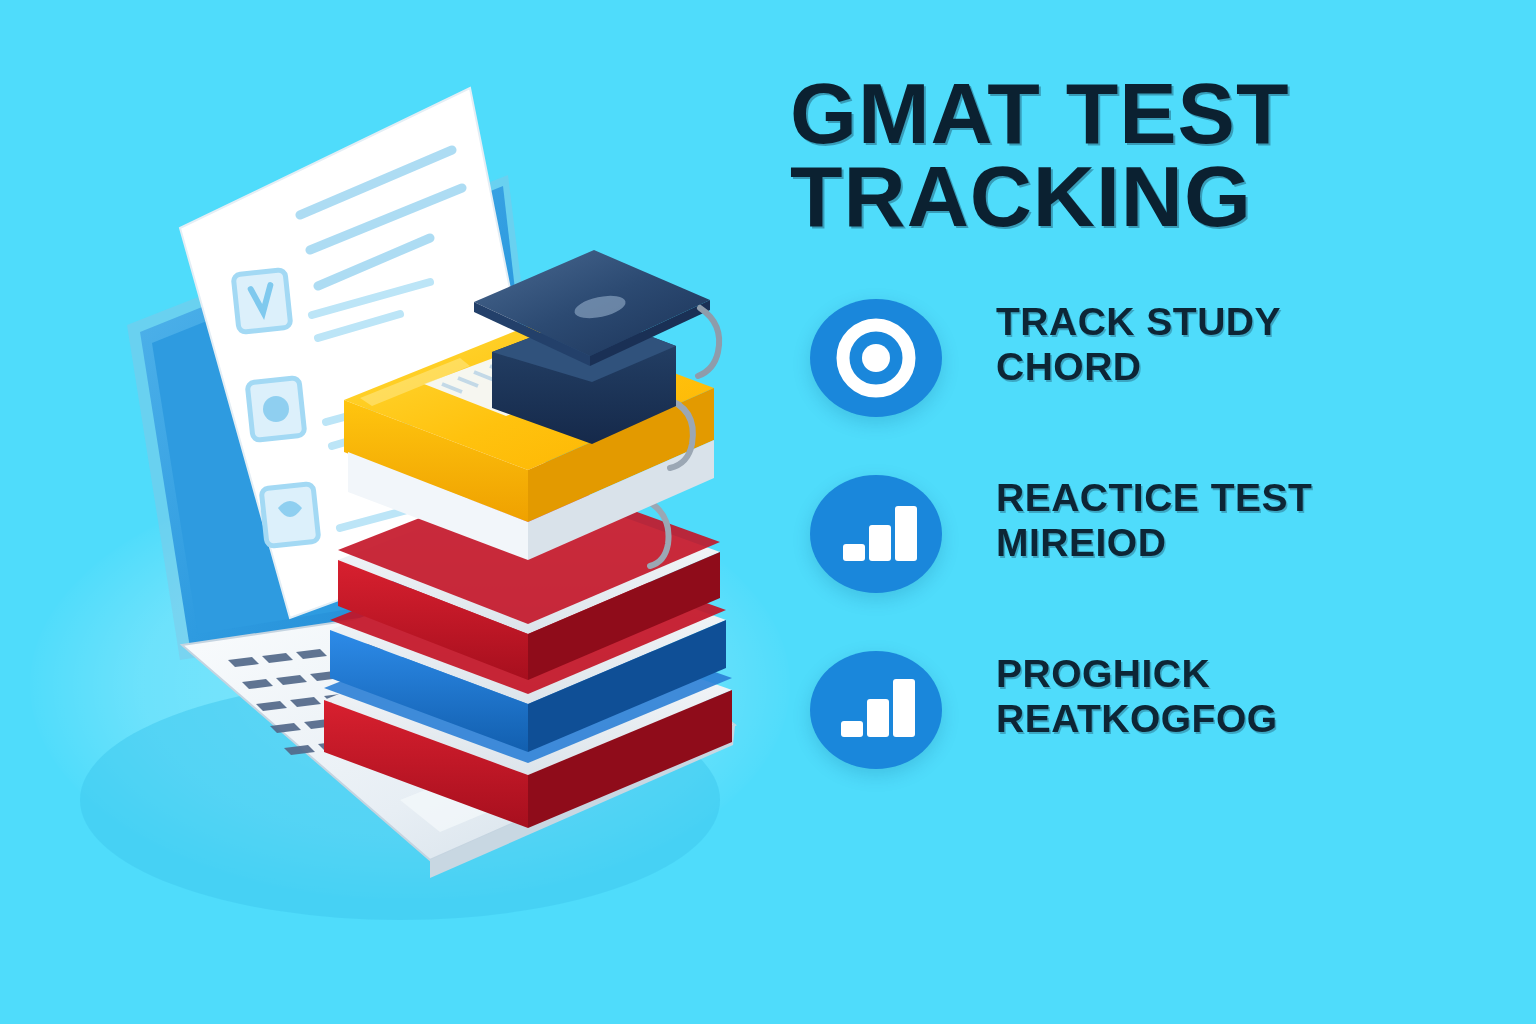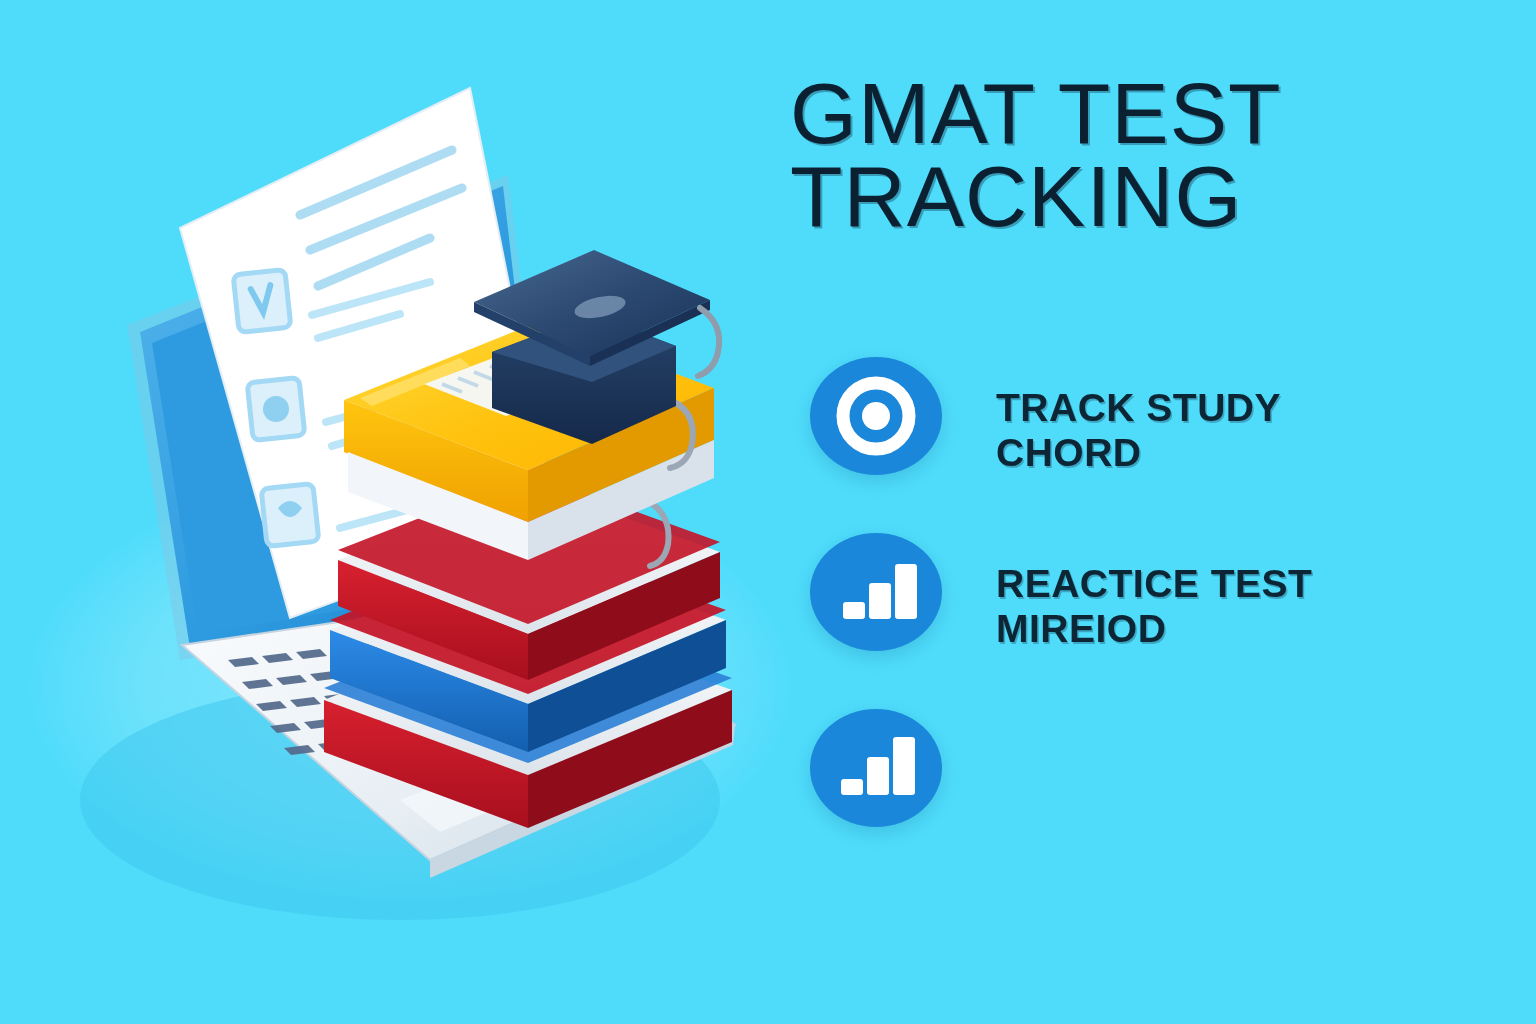--- a/index.html
+++ b/index.html
@@ -32,34 +32,34 @@
   .illo svg { display:block; }
 
   
   .right {
     position:absolute;
     left:786px; top:72px;
     width:700px; height:960px;
   }
   .title {
     color:#0B2131;
-    font-weight:normal;
+    font-weight:bold;
     font-size:86px;
     line-height:.96;
     letter-spacing:1px;
     text-transform:uppercase;
     text-shadow: 2px 2px 0 rgba(12,40,62,.35);
     padding-left:4px;
     white-space:pre-line;
   }
 
   .features { margin-top:62px; }
   .feature {
     display:flex;
-    align-items:flex-end;
+    align-items:flex-start;
     height:176px;
   }
   .f-icon {
     flex:0 0 auto;
     width:132px; height:118px;
     position:relative;
     margin-right:54px;
     margin-left:24px;
   }
   .f-icon .circ {
@@ -323,17 +323,19 @@
 
       <div class="feature">
         <div class="f-icon">
           <div class="circ" style="background: rgb(26, 135, 219);"></div>
           <svg width="132" height="118" viewBox="0 0 132 118">
             <rect x="31" y="70" width="22" height="16" rx="3" fill="#FFFFFF"></rect>
             <rect x="57" y="48" width="22" height="38" rx="3" fill="#FFFFFF"></rect>
             <rect x="83" y="28" width="22" height="58" rx="3" fill="#FFFFFF"></rect>
           </svg>
         </div>
+        <div class="f-label">PROGHICK
+REATKOGFOG</div>
       </div>
 
     </div>
   </div>
 </div>
 
 </body></html>

